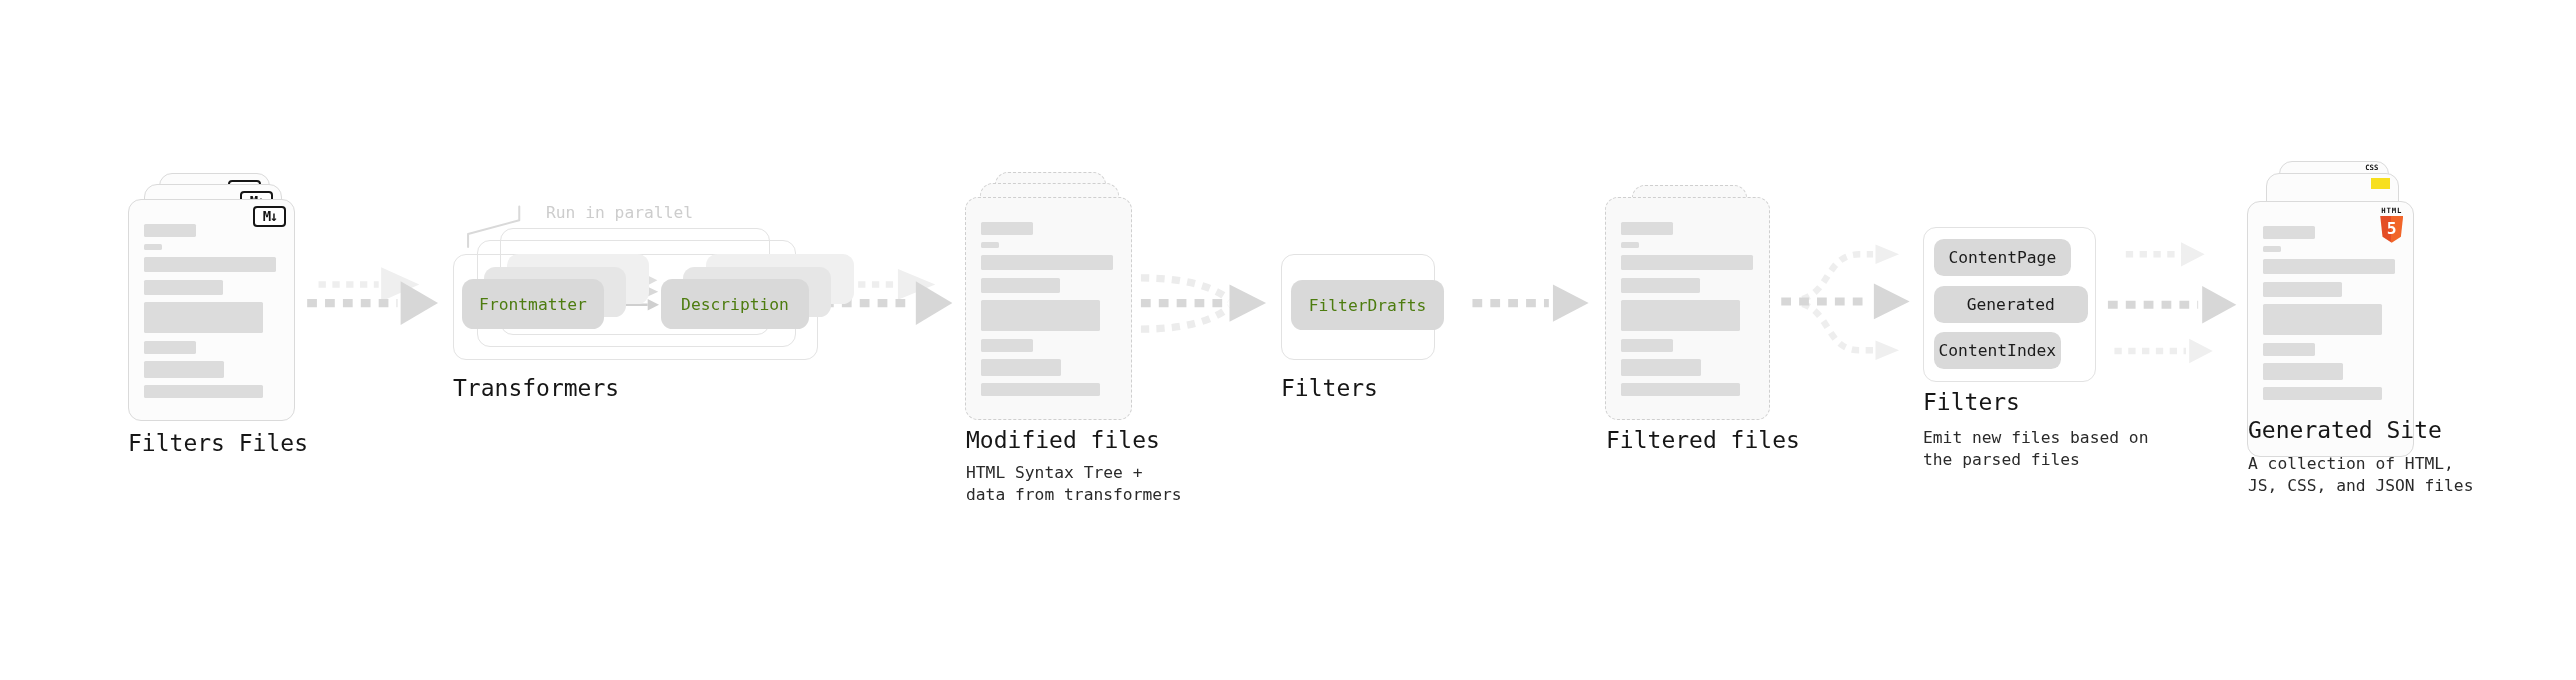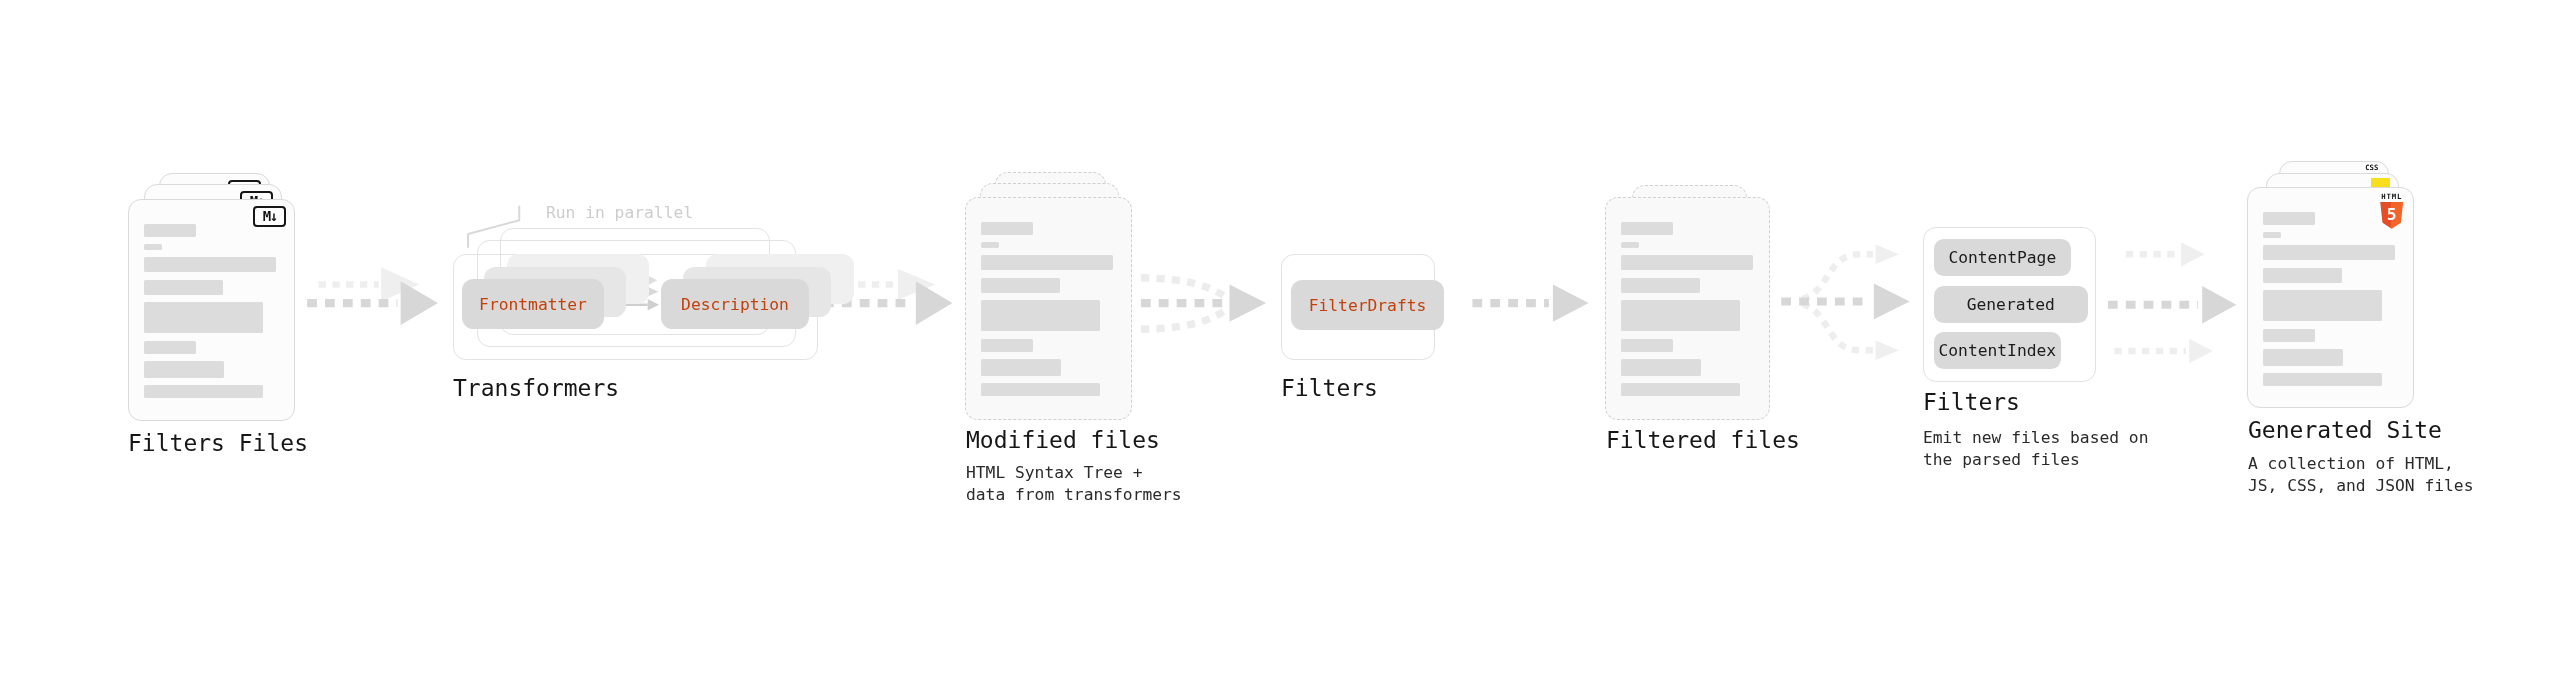--- a/index.html
+++ b/index.html
@@ -21,21 +21,21 @@
   .md-badge { position:absolute; top:5.7px; right:8.1px; width:32.5px; height:21px;
     box-sizing:border-box; border:2.4px solid #161616; border-radius:4.1px; background:#ffffff;
     color:#161616; font-weight:bold; font-size:14px; line-height:16.3px; text-align:center;
     letter-spacing:-1.6px; }
 
   
   .t-box { position:absolute; box-sizing:border-box; border:1.6px solid #e3e3e3;
            border-radius:13px; background:transparent; }
   .pill { position:absolute; box-sizing:border-box; border-radius:11.4px; background:#d9d9d9;
           display:flex; align-items:center; justify-content:center;
-          font-size:16.3px; color:#c2410c; white-space:nowrap; }
+          font-size:16.3px; color:#4d7c0f; white-space:nowrap; }
   .pill.ghost1 { background:#e6e6e6; }
   .pill.ghost2 { background:#f0f0f0; }
 
   .panel { position:absolute; box-sizing:border-box; background:#ffffff;
            border:1.6px solid #e2e2e2; border-radius:13px; }
   .epill { position:absolute; box-sizing:border-box; border-radius:9.8px; background:#d9d9d9;
            display:flex; align-items:center; justify-content:center;
            font-size:16.3px; color:#1c1c1c; white-space:nowrap; }
 
   .stage-title { position:absolute; font-size:23px; color:#161616; white-space:nowrap; }
@@ -212,21 +212,21 @@
   <div>
     <div class="doc" style="left:2279px;top:161px;width:110px;height:89px">
       <div class="css-badge">
         <div class="txt">CSS</div>
         <div class="underline"></div>
       </div>
     </div>
     <div class="doc" style="left:2266px;top:173px;width:133px;height:89px">
       <div class="js-badge"></div>
     </div>
-    <div class="doc" style="left:2247px;top:187px;width:167px;height:221px">
+    <div class="doc" style="left:2247px;top:201px;width:167px;height:256px">
       <div class="html5-badge">
         <div class="txt">HTML</div>
         <div class="shield">5</div>
       </div>
       <div class="bars">
           <div class="bar" style="width: 52px; height: 12.2px;"></div>
           <div class="bar" style="width: 18.7px; height: 5.7px;"></div>
           <div class="bar" style="width: 132px; height: 15.4px;"></div>
           <div class="bar" style="width: 79px; height: 15.4px;"></div>
           <div class="bar" style="width: 119px; height: 31px;"></div>

